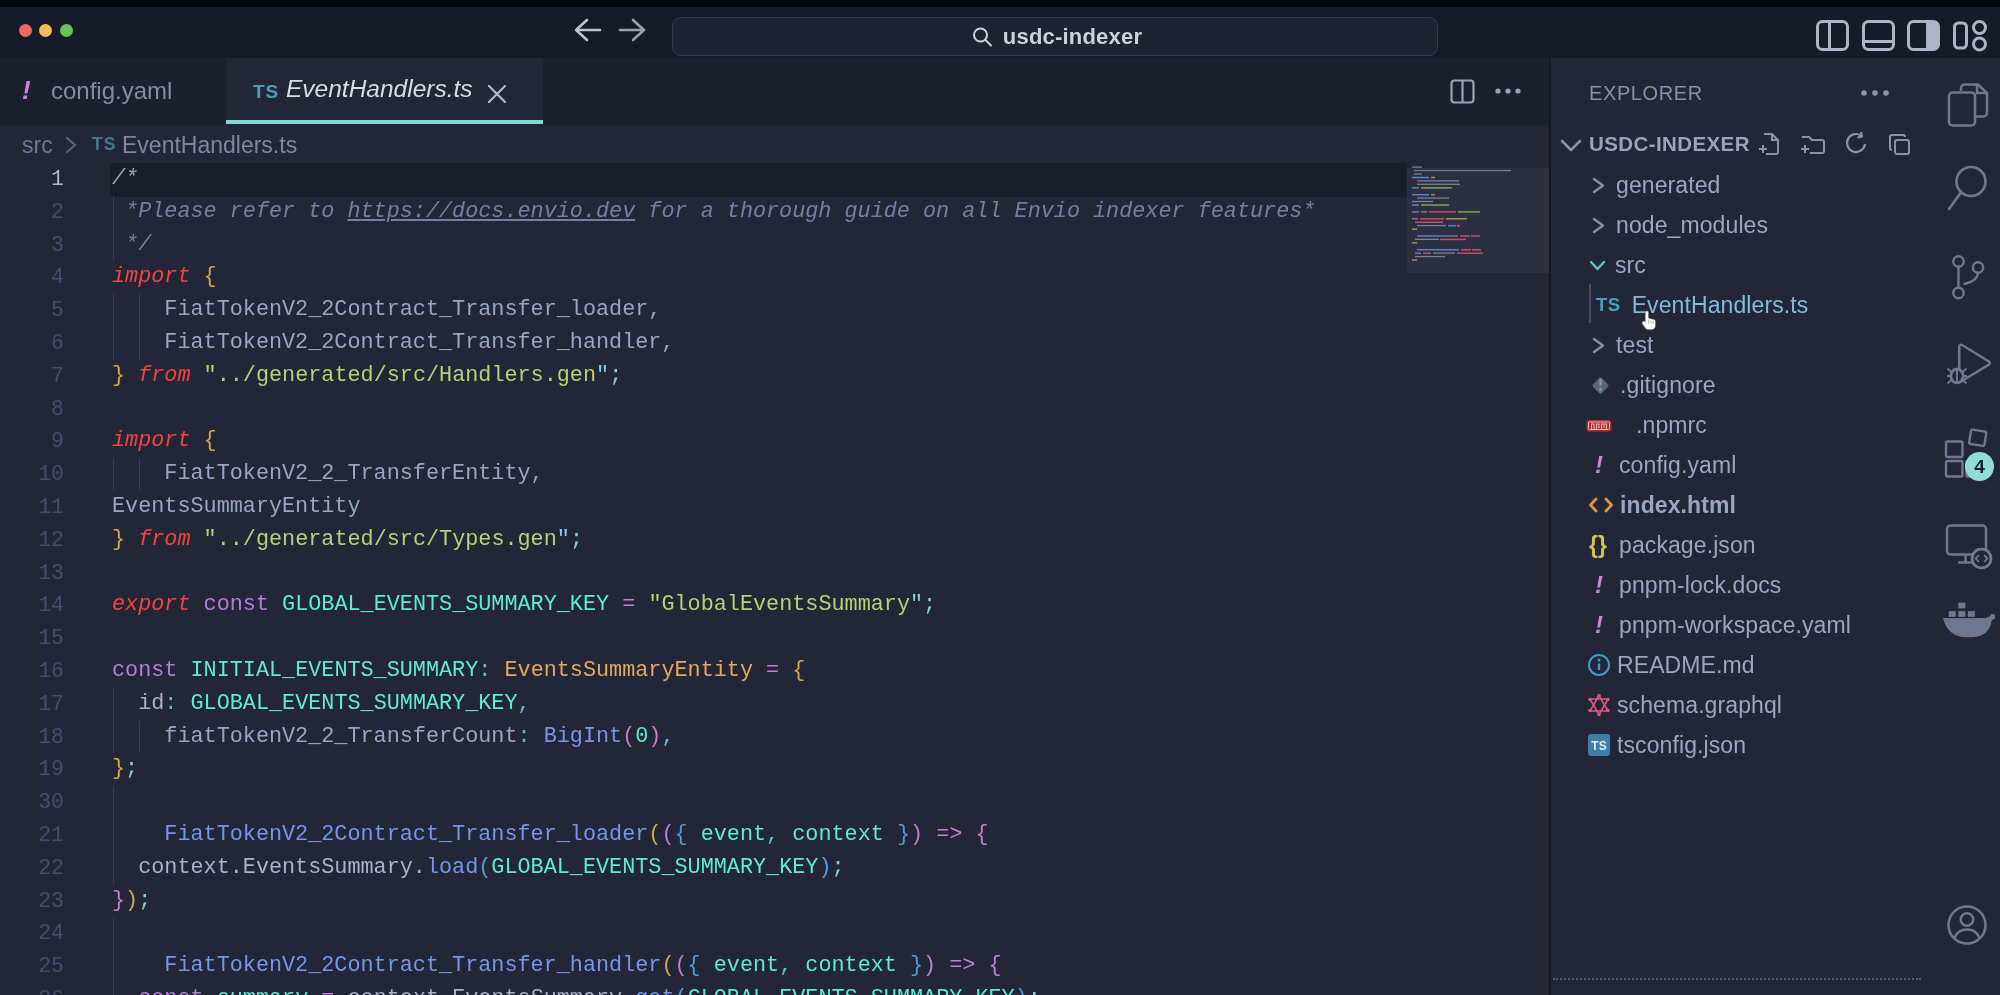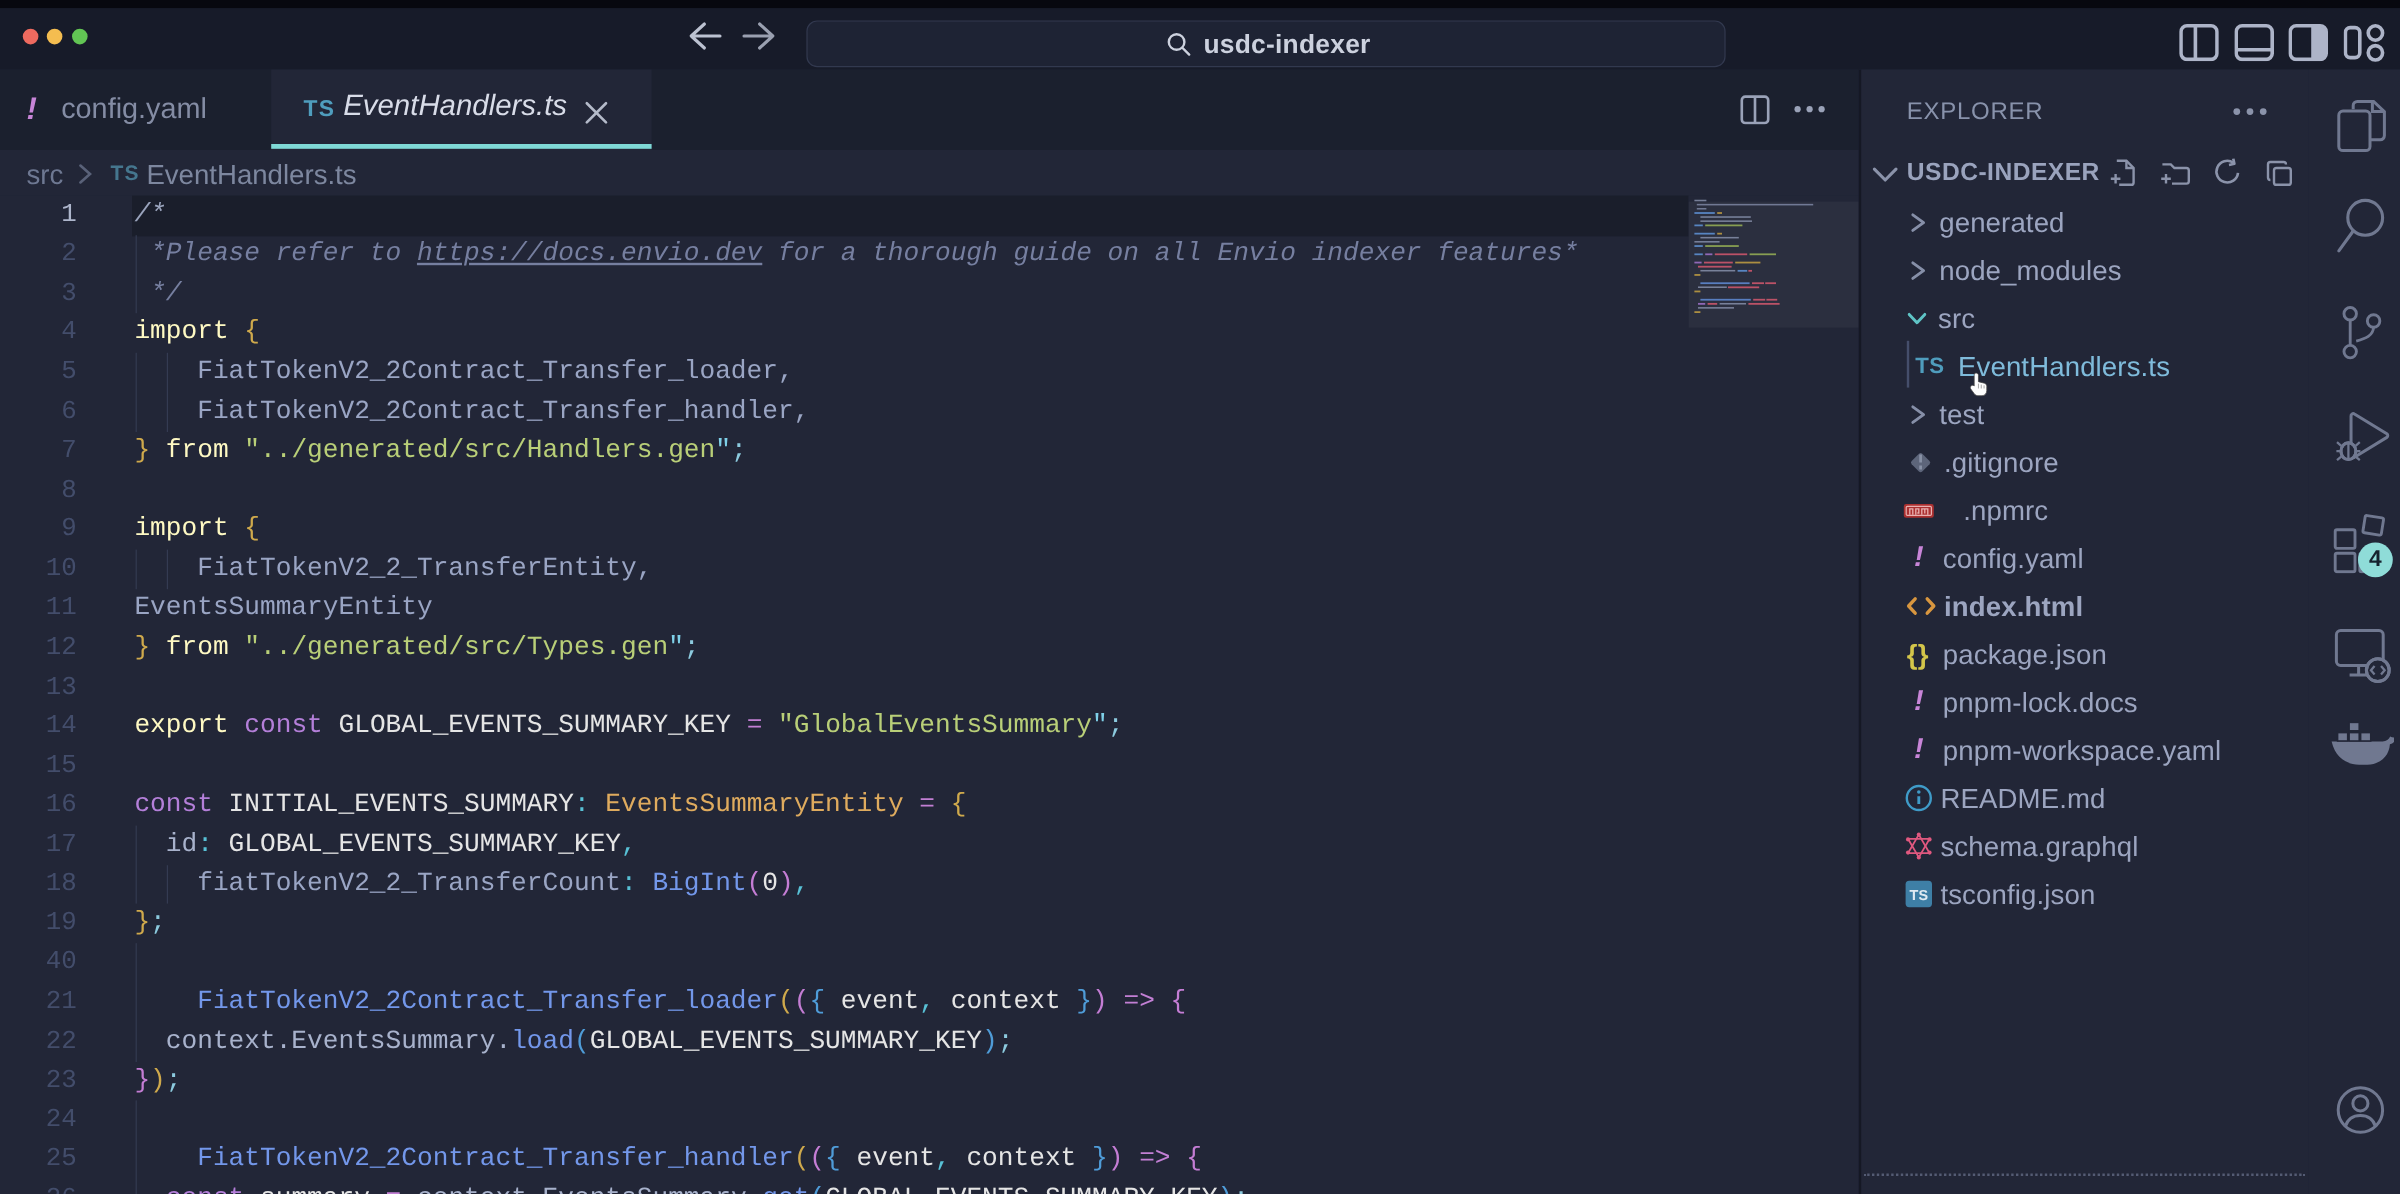--- a/index.html
+++ b/index.html
@@ -26,25 +26,25 @@
   #breadcrumb { left:0; top:125px; width:1549px; height:38px; background:#222637; color:#6e7892; font-size:23px; }
   #editor { left:0; top:163px; width:1549px; height:832px; background:#222637; }
   #curline { left:110px; top:0px; width:1297px; height:34px; background:#1a1e2b; }
   .ln { position:absolute; left:0; width:64px; text-align:right; color:#434d6b; font-family:"Liberation Mono", monospace; font-size:21.5px; line-height:32.8px; }
   .cl { position:absolute; left:112px; white-space:pre; font-family:"Liberation Mono", monospace; font-size:21.8px; line-height:32.8px; letter-spacing:0px; color:#a8b2cc; }
   .guide { position:absolute; width:1px; background:#343b52; }
 
   
   .c   { color:#767fa0; font-style:italic; }
   .c1  { color:#9aa4bd; font-style:italic; }
-  .kw  { color:#fef9c3; }
+  .kw  { color:#ef4444; font-style:italic; }
   .cst { color:#b47fd9; }
   .var { color:#9aa5c4; }
   .fn  { color:#7397ea; }
-  .red { color:#e5e5e5; }
+  .red { color:#5eead4; }
   .ty  { color:#dfab5e; }
   .str { color:#b9cf78; }
   .pun { color:#58c1d6; }
   .semi{ color:#8ccade; }
   .q2  { color:#7fd0e8; }
   .b1  { color:#cfa94c; }
   .b2  { color:#c47dd4; }
   .b3  { color:#4f9cd8; }
   .op  { color:#c27fd4; }
   .lnk { text-decoration:underline; }
@@ -148,21 +148,21 @@
       <div class="ln" style="top:295.2px;">10</div>
       <div class="ln" style="top:328px;">11</div>
       <div class="ln" style="top:360.8px;">12</div>
       <div class="ln" style="top:393.6px;">13</div>
       <div class="ln" style="top:426.4px;">14</div>
       <div class="ln" style="top:459.2px;">15</div>
       <div class="ln" style="top:492px;">16</div>
       <div class="ln" style="top:524.8px;">17</div>
       <div class="ln" style="top:557.6px;">18</div>
       <div class="ln" style="top:590.4px;">19</div>
-      <div class="ln" style="top:623.2px;">40</div>
+      <div class="ln" style="top:623.2px;">30</div>
       <div class="ln" style="top:656px;">21</div>
       <div class="ln" style="top:688.8px;">22</div>
       <div class="ln" style="top:721.6px;">23</div>
       <div class="ln" style="top:754.4px;">24</div>
       <div class="ln" style="top:787.2px;">25</div>
       <div class="ln" style="top:820px;">26</div>
     </div>
     <div id="code">
       <div class="cl" style="top:0px;"><span class="c1">/*</span></div>
       <div class="cl" style="top:32.8px;"><span class="c"> *Please refer to <span class="lnk">https://docs.envio.dev</span> for a thorough guide on all Envio indexer features*</span></div>

